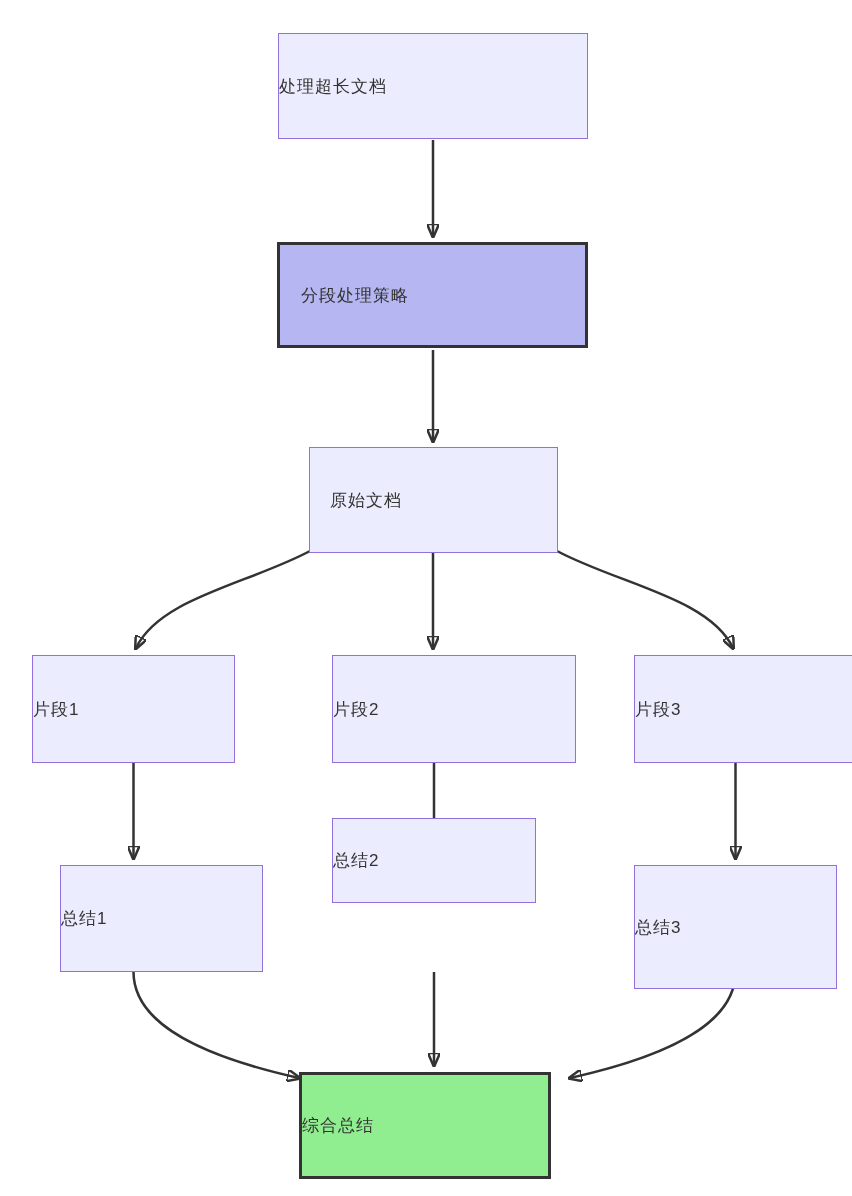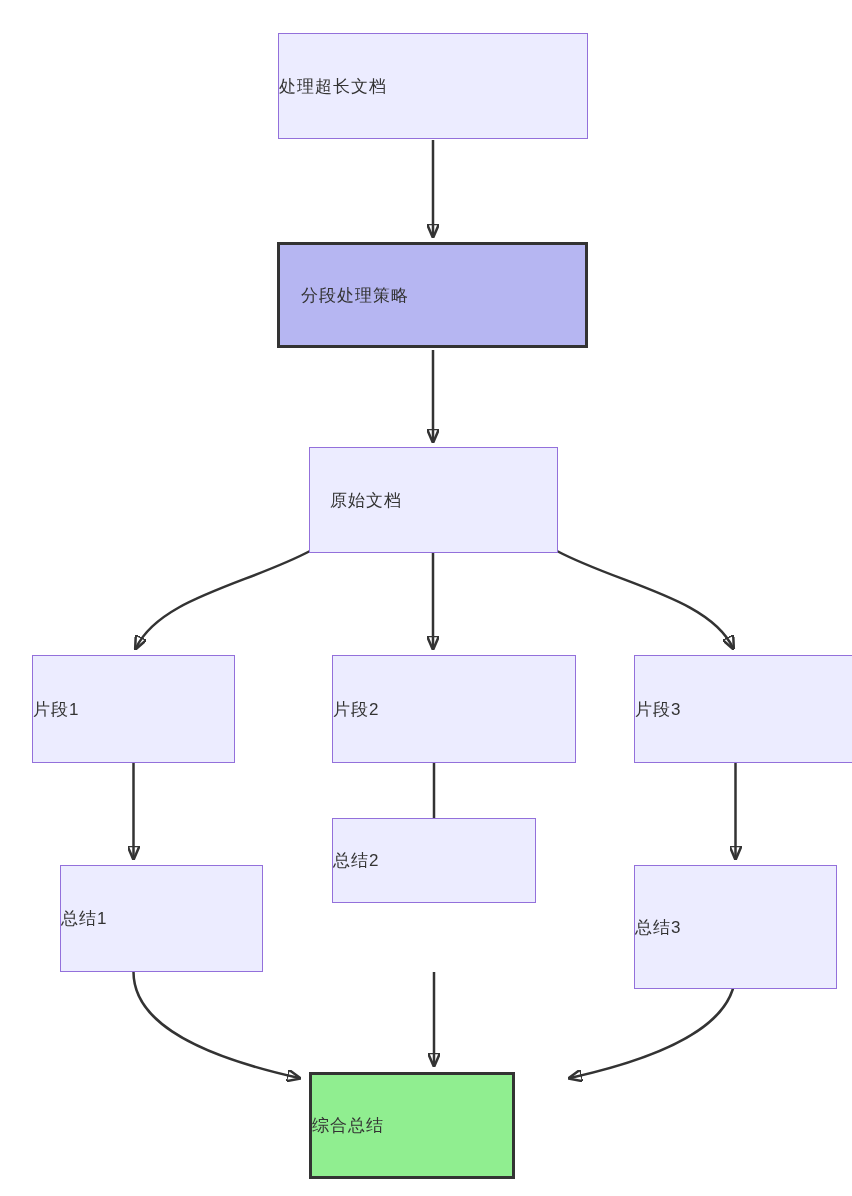--- a/index.html
+++ b/index.html
@@ -109,17 +109,17 @@
   </div>
 
   <div class="node" style="left:332px; top:818px; width:204px; height:85px;">
     <span>总结2</span>
   </div>
 
   <div class="node" style="left:634px; top:865px; width:203px; height:124px;">
     <span>总结3</span>
   </div>
 
-  <div class="node success" style="left:309px; top:1072px; width:206px; height:107px;">
+  <div class="node success" style="left:299px; top:1072px; width:252px; height:107px;">
     <span>综合总结</span>
   </div>
 
 </div>
 
 </body></html>

